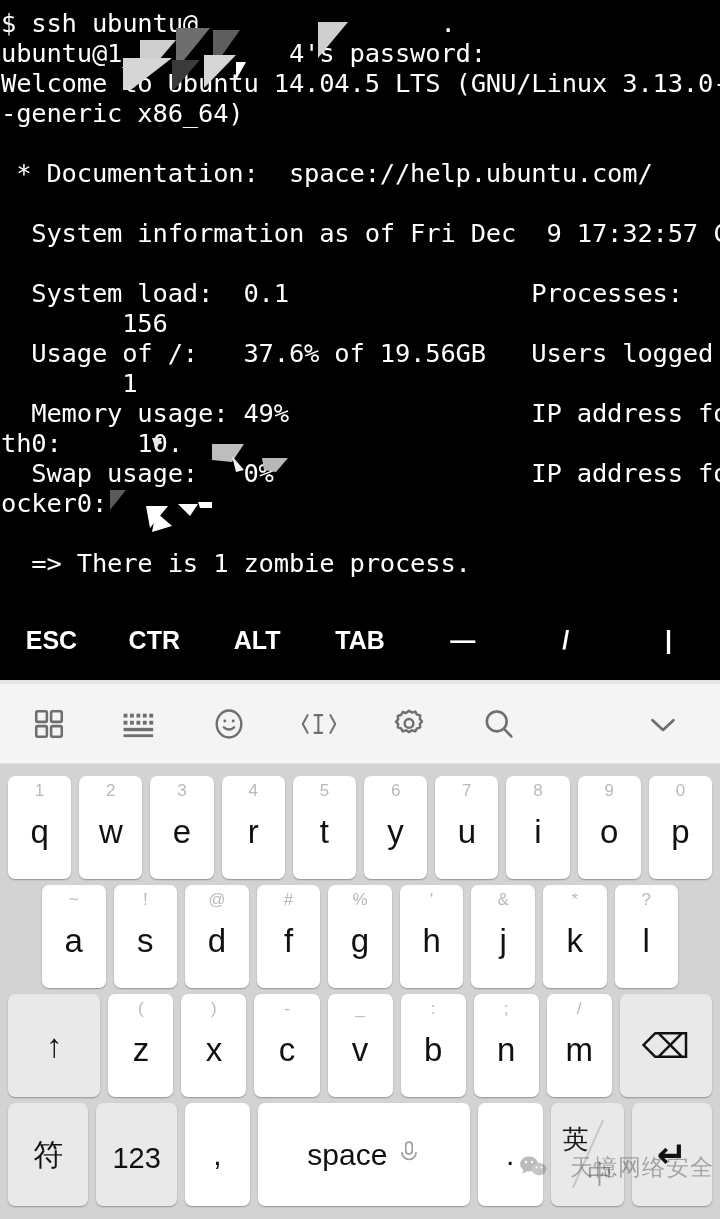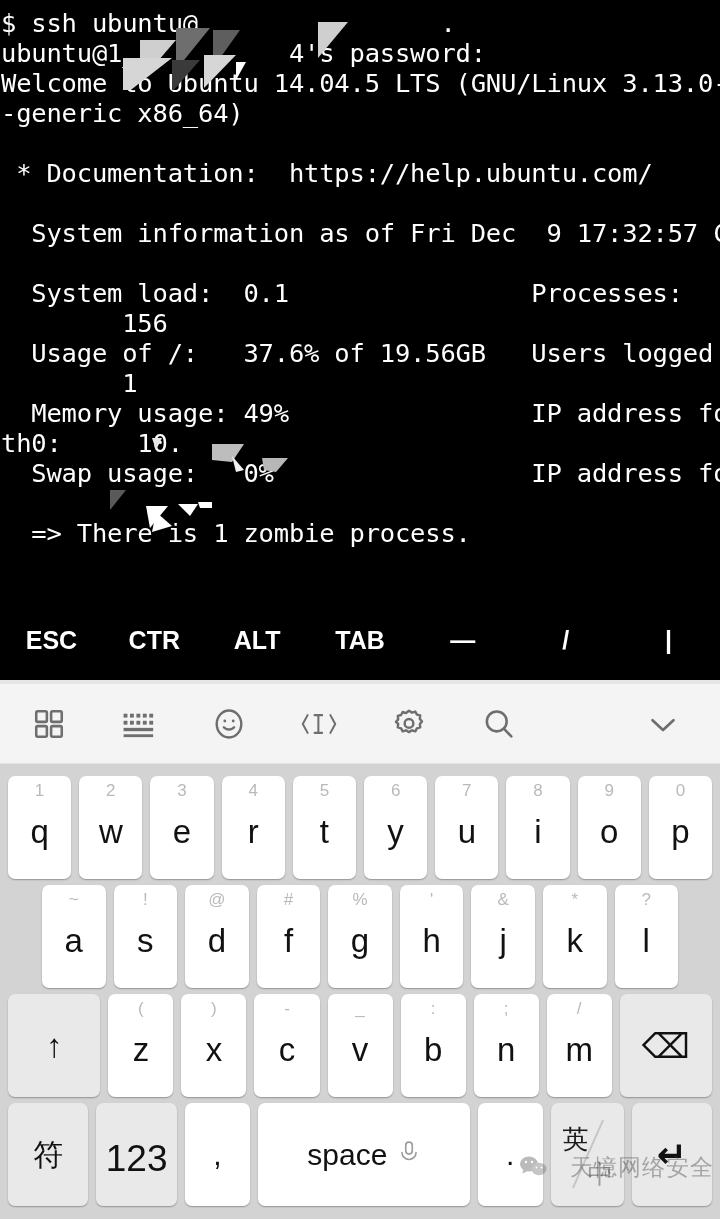--- a/index.html
+++ b/index.html
@@ -145,21 +145,21 @@
   .row3 .key.fn { flex: 1.42 1 0; }
   .row4 .key.sym  { flex: 1.16 1 0; }
   .row4 .key.num  { flex: 1.16 1 0; }
   .row4 .key.comma{ flex: 0.94 1 0; }
   .row4 .key.space{ flex: 3.05 1 0; }
   .row4 .key.period{flex: 0.94 1 0; }
   .row4 .key.lang { flex: 1.05 1 0; }
   .row4 .key.enter{ flex: 1.16 1 0; }
 
   .key.cjk .main { font-size: 30px; margin-top: 0; }
-  .key.num .main { font-size: 37px; margin-top: 8px; }
+  .key.num .main { font-size: 29px; margin-top: 8px; }
   .key.comma .main, .key.period .main { font-size: 30px; margin-top: 0; }
 
   .space-inner {
     display: flex;
     align-items: center;
     justify-content: center;
     gap: 11px;
   }
   .space-inner .lbl {
     font-size: 30px;
@@ -223,31 +223,32 @@
 <body>
 
 <div class="screen">
 
   <div class="terminal">
     <div class="term-line">$ ssh ubuntu@                .</div>
     <div class="term-line">ubuntu@1_.         4's password:</div>
     <div class="term-line">Welcome to Ubuntu 14.04.5 LTS (GNU/Linux 3.13.0-101</div>
     <div class="term-line">-generic x86_64)</div>
     <div class="term-line term-blank"></div>
-    <div class="term-line"> * Documentation:  https://help.ubuntu.com/</div>
+    <div class="term-line"> * Documentation:  space://help.ubuntu.com/</div>
     <div class="term-line term-blank"></div>
     <div class="term-line">  System information as of Fri Dec  9 17:32:57 CST</div>
     <div class="term-line term-blank"></div>
     <div class="term-line">  System load:  0.1                Processes:</div>
     <div class="term-line">        156</div>
     <div class="term-line">  Usage of /:   37.6% of 19.56GB   Users logged in:</div>
     <div class="term-line">        1</div>
     <div class="term-line">  Memory usage: 49%                IP address for e</div>
     <div class="term-line">th0:     10.</div>
     <div class="term-line">  Swap usage:   0%                 IP address for d</div>
+    <div class="term-line">ocker0:</div>
     <div class="term-line term-blank"></div>
     <div class="term-line">  =&gt; There is 1 zombie process.</div>
 
     <svg class="smudge" style="left:0;top:0;width:720px;height:90px" viewBox="0 0 720 90">
       <polygon points="140,40 176,40 140,82" fill="#cfcfcf"></polygon>
       <polygon points="176,28 210,28 176,70" fill="#6e6e6e"></polygon>
       <polygon points="213,30 240,30 213,68" fill="#5e5e5e"></polygon>
       <polygon points="318,22 348,22 318,58" fill="#cfcfcf"></polygon>
       <polygon points="123,58 172,58 123,96" fill="#d6d6d6"></polygon>
       <polygon points="172,60 200,60 172,92" fill="#3a3a3a"></polygon>

